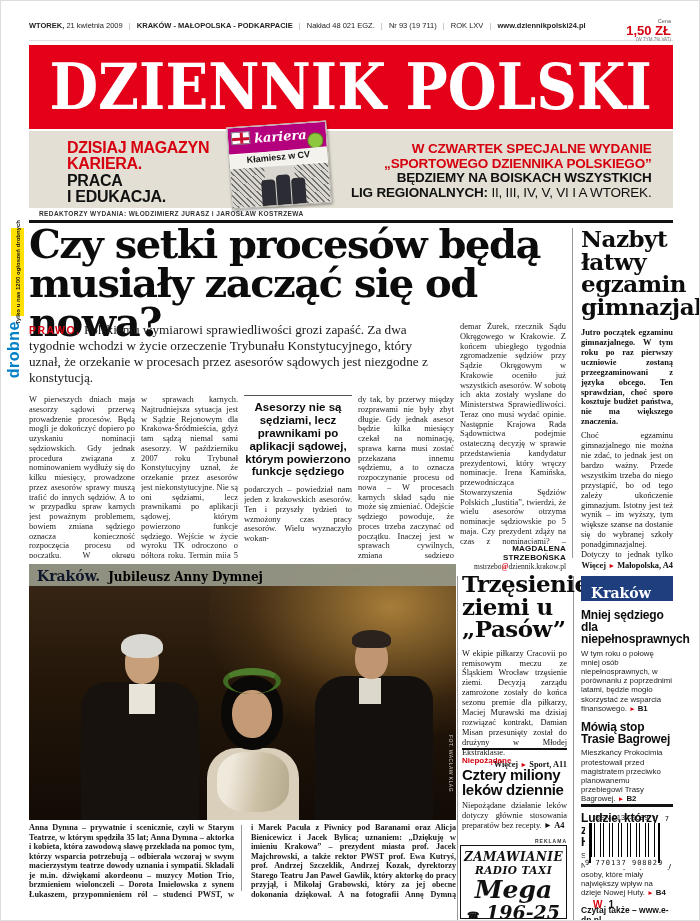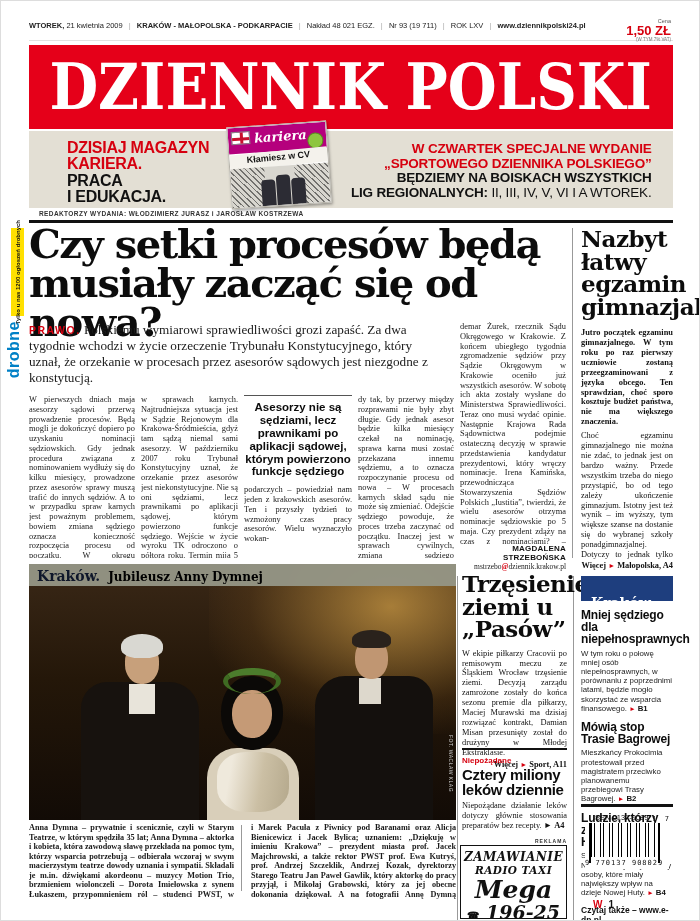--- a/index.html
+++ b/index.html
@@ -160,21 +160,21 @@
            text-align:center; font-family:"DejaVu Serif",serif; font-style:italic; overflow:hidden; }
   .ad-l1 { font-size:12px; font-weight:bold; letter-spacing:.5px; margin-top:4px; }
   .ad-l2 { font-size:10.5px; font-weight:bold; letter-spacing:.5px; }
   .ad-brand { font-size:25px; font-weight:bold; line-height:1; margin-top:1px; }
   .ad-phone { font-size:19px; font-weight:bold; line-height:1.1; }
   .ad-phone .ph { font-style:normal; font-size:10px; }
 
   
   .kbox-head { left:580px; top:575px; width:92px; height:25px; background:#1e3e7e;
                color:#fff; font-family:"DejaVu Serif",serif; font-weight:bold; font-size:14px;
-               padding:19px 0 0 10px; }
+               padding:9px 0 0 10px; }
   .kitems { left:580px; top:608px; width:92px; font-family:"Liberation Sans",sans-serif; }
   .kitem { margin-bottom:8px; }
   .kitem-h { font-weight:bold; font-size:12px; line-height:1.02; letter-spacing:-0.2px; color:#0c0c0c; }
   .kitem-b { font-size:7.8px; line-height:1.18; margin-top:3px; color:#222; }
   .kitem-b .arrow { color:#d6000f; font-size:6.5px; }
   .kitem-b .pg { font-weight:bold; color:#111; }
   .kfooter { font-weight:bold; font-size:8.5px; margin-top:2px; }
   .thickrule { left:580px; top:803px; width:92px; height:3px; background:#111; }
   .issn { left:592px; top:812px; font-family:"Liberation Sans",sans-serif; font-size:7.5px; color:#111; }
   .barcode { left:584px; top:822px; width:84px; height:46px; background:#fff; }

